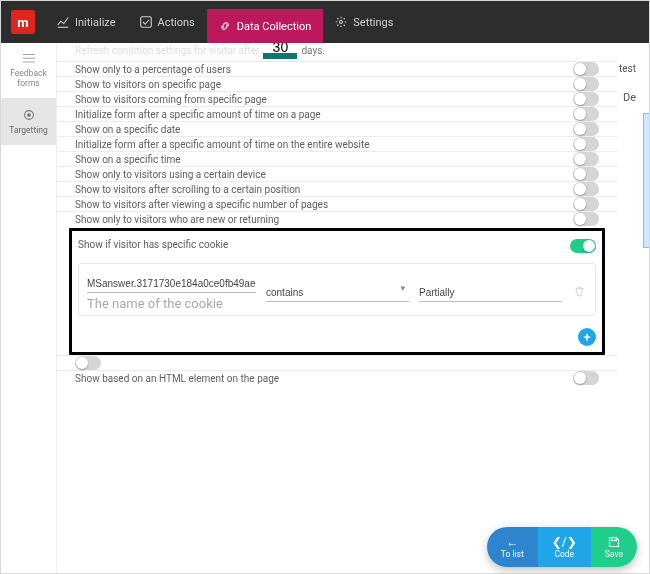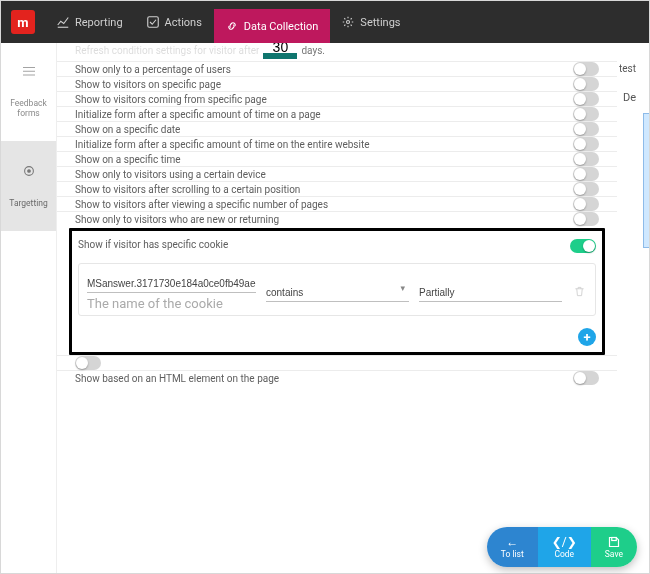--- a/index.html
+++ b/index.html
@@ -7,21 +7,21 @@
   .frame { position: relative; width: 650px; height: 574px; border: 1px solid #d8d8d8; }
   
   .topnav { position: absolute; top: 0; left: 0; right: 0; height: 42px; background: #2d2d2d; display: flex; align-items: stretch; color: #cfcfcf; }
   .logo { width: 44px; display: flex; align-items: center; justify-content: center; }
   .logo .sq { width: 24px; height: 24px; background: #e3231e; border-radius: 3px; display: flex; align-items: center; justify-content: center; color: #fff; font-weight: 700; font-size: 13px; }
   .nav-item { display: flex; align-items: center; gap: 6px; padding: 0 12px; font-size: 11px; cursor: pointer; }
   .nav-item.active { background: #be185d; color: #fff; margin-top: 8px; }
   .nav-icon { width: 12px; height: 12px; display: inline-block; }
   
   .sidebar { position: absolute; top: 42px; left: 0; bottom: 0; width: 56px; background: #fff; border-right: 1px solid #eee; }
-  .side-item { display: flex; flex-direction: column; align-items: center; justify-content: center; padding: 23px 2px; font-size: 8.5px; color: #8a8a8a; cursor: pointer; gap: 20px; }
+  .side-item { display: flex; flex-direction: column; align-items: center; justify-content: center; padding: 10px 2px; font-size: 8.5px; color: #8a8a8a; cursor: pointer; gap: 3px; }
   .side-item.active { background: #e5e5e5; color: #6a6a6a; }
   
   .rstrip { position: absolute; top: 42px; right: 0; width: 32px; bottom: 0; }
   .rstrip .testtxt { font-size: 10px; color: #555; position: absolute; top: 20px; left: 2px; }
   .rstrip .detxt { font-size: 11px; color: #555; position: absolute; top: 48px; left: 6px; }
   .rstrip .bluebox { position: absolute; top: 70px; right: 0; width: 6px; height: 135px; background: #cfe8ff; border: 1px solid #8dbbe9; border-right: none; }
   
   .main { position: absolute; top: 42px; left: 56px; right: 32px; bottom: 0; overflow: hidden; }
   
   .cutoffline { display: flex; align-items: center; padding: 2px 12px 6px 18px; color: #777; font-size: 10px; height: 18px; white-space: nowrap; }
@@ -66,21 +66,21 @@
     <div class="logo">
       <div class="sq">m</div>
     </div>
     <div class="nav-item">
       <span class="nav-icon">
         <svg viewBox="0 0 16 16" width="12" height="12" fill="none" stroke="#cfcfcf" stroke-width="1.5">
             <polyline points="1,12 5,7 9,10 15,2"></polyline>
             <path d="M1 15h14"></path>
           </svg>
       </span>
-      <span>Reporting</span>
+      <span>Initialize</span>
     </div>
     <div class="nav-item">
       <span class="nav-icon">
         <svg viewBox="0 0 16 16" width="12" height="12" fill="none" stroke="#cfcfcf" stroke-width="1.5">
             <rect x="1" y="1" width="14" height="14" rx="2"></rect>
             <polyline points="4,8 7,11 12,5"></polyline>
           </svg>
       </span>
       <span>Actions</span>
     </div>

